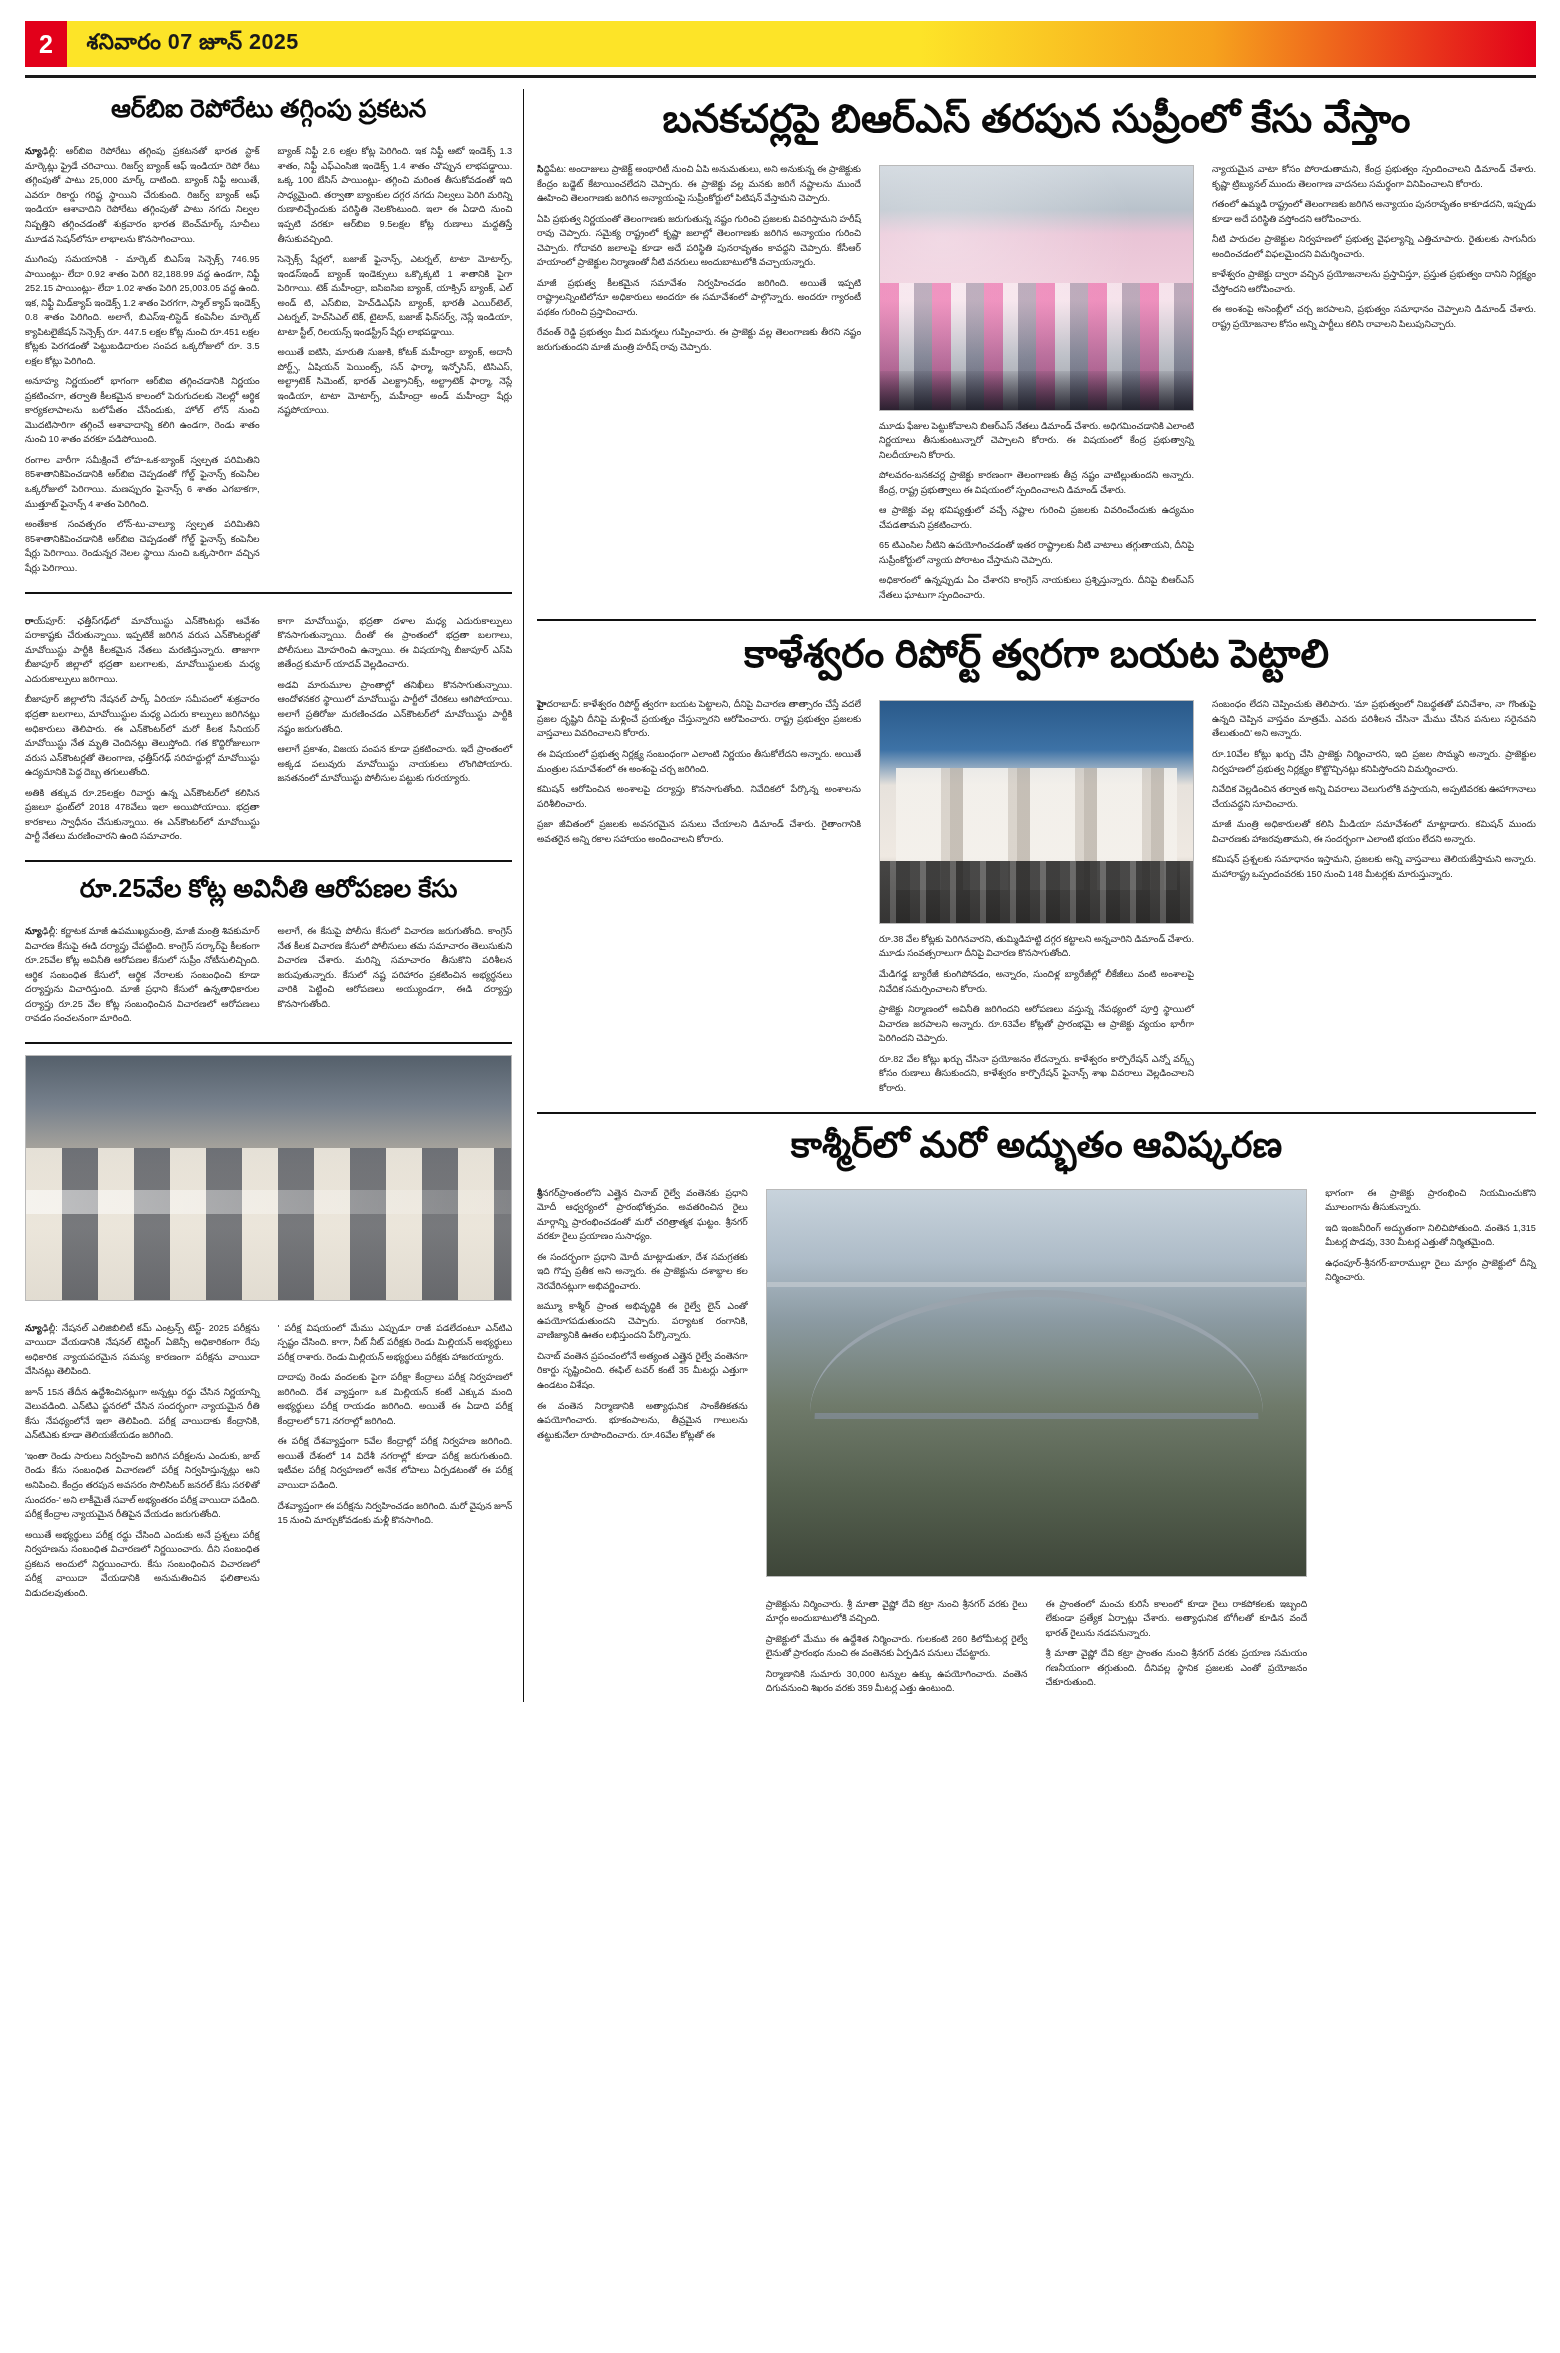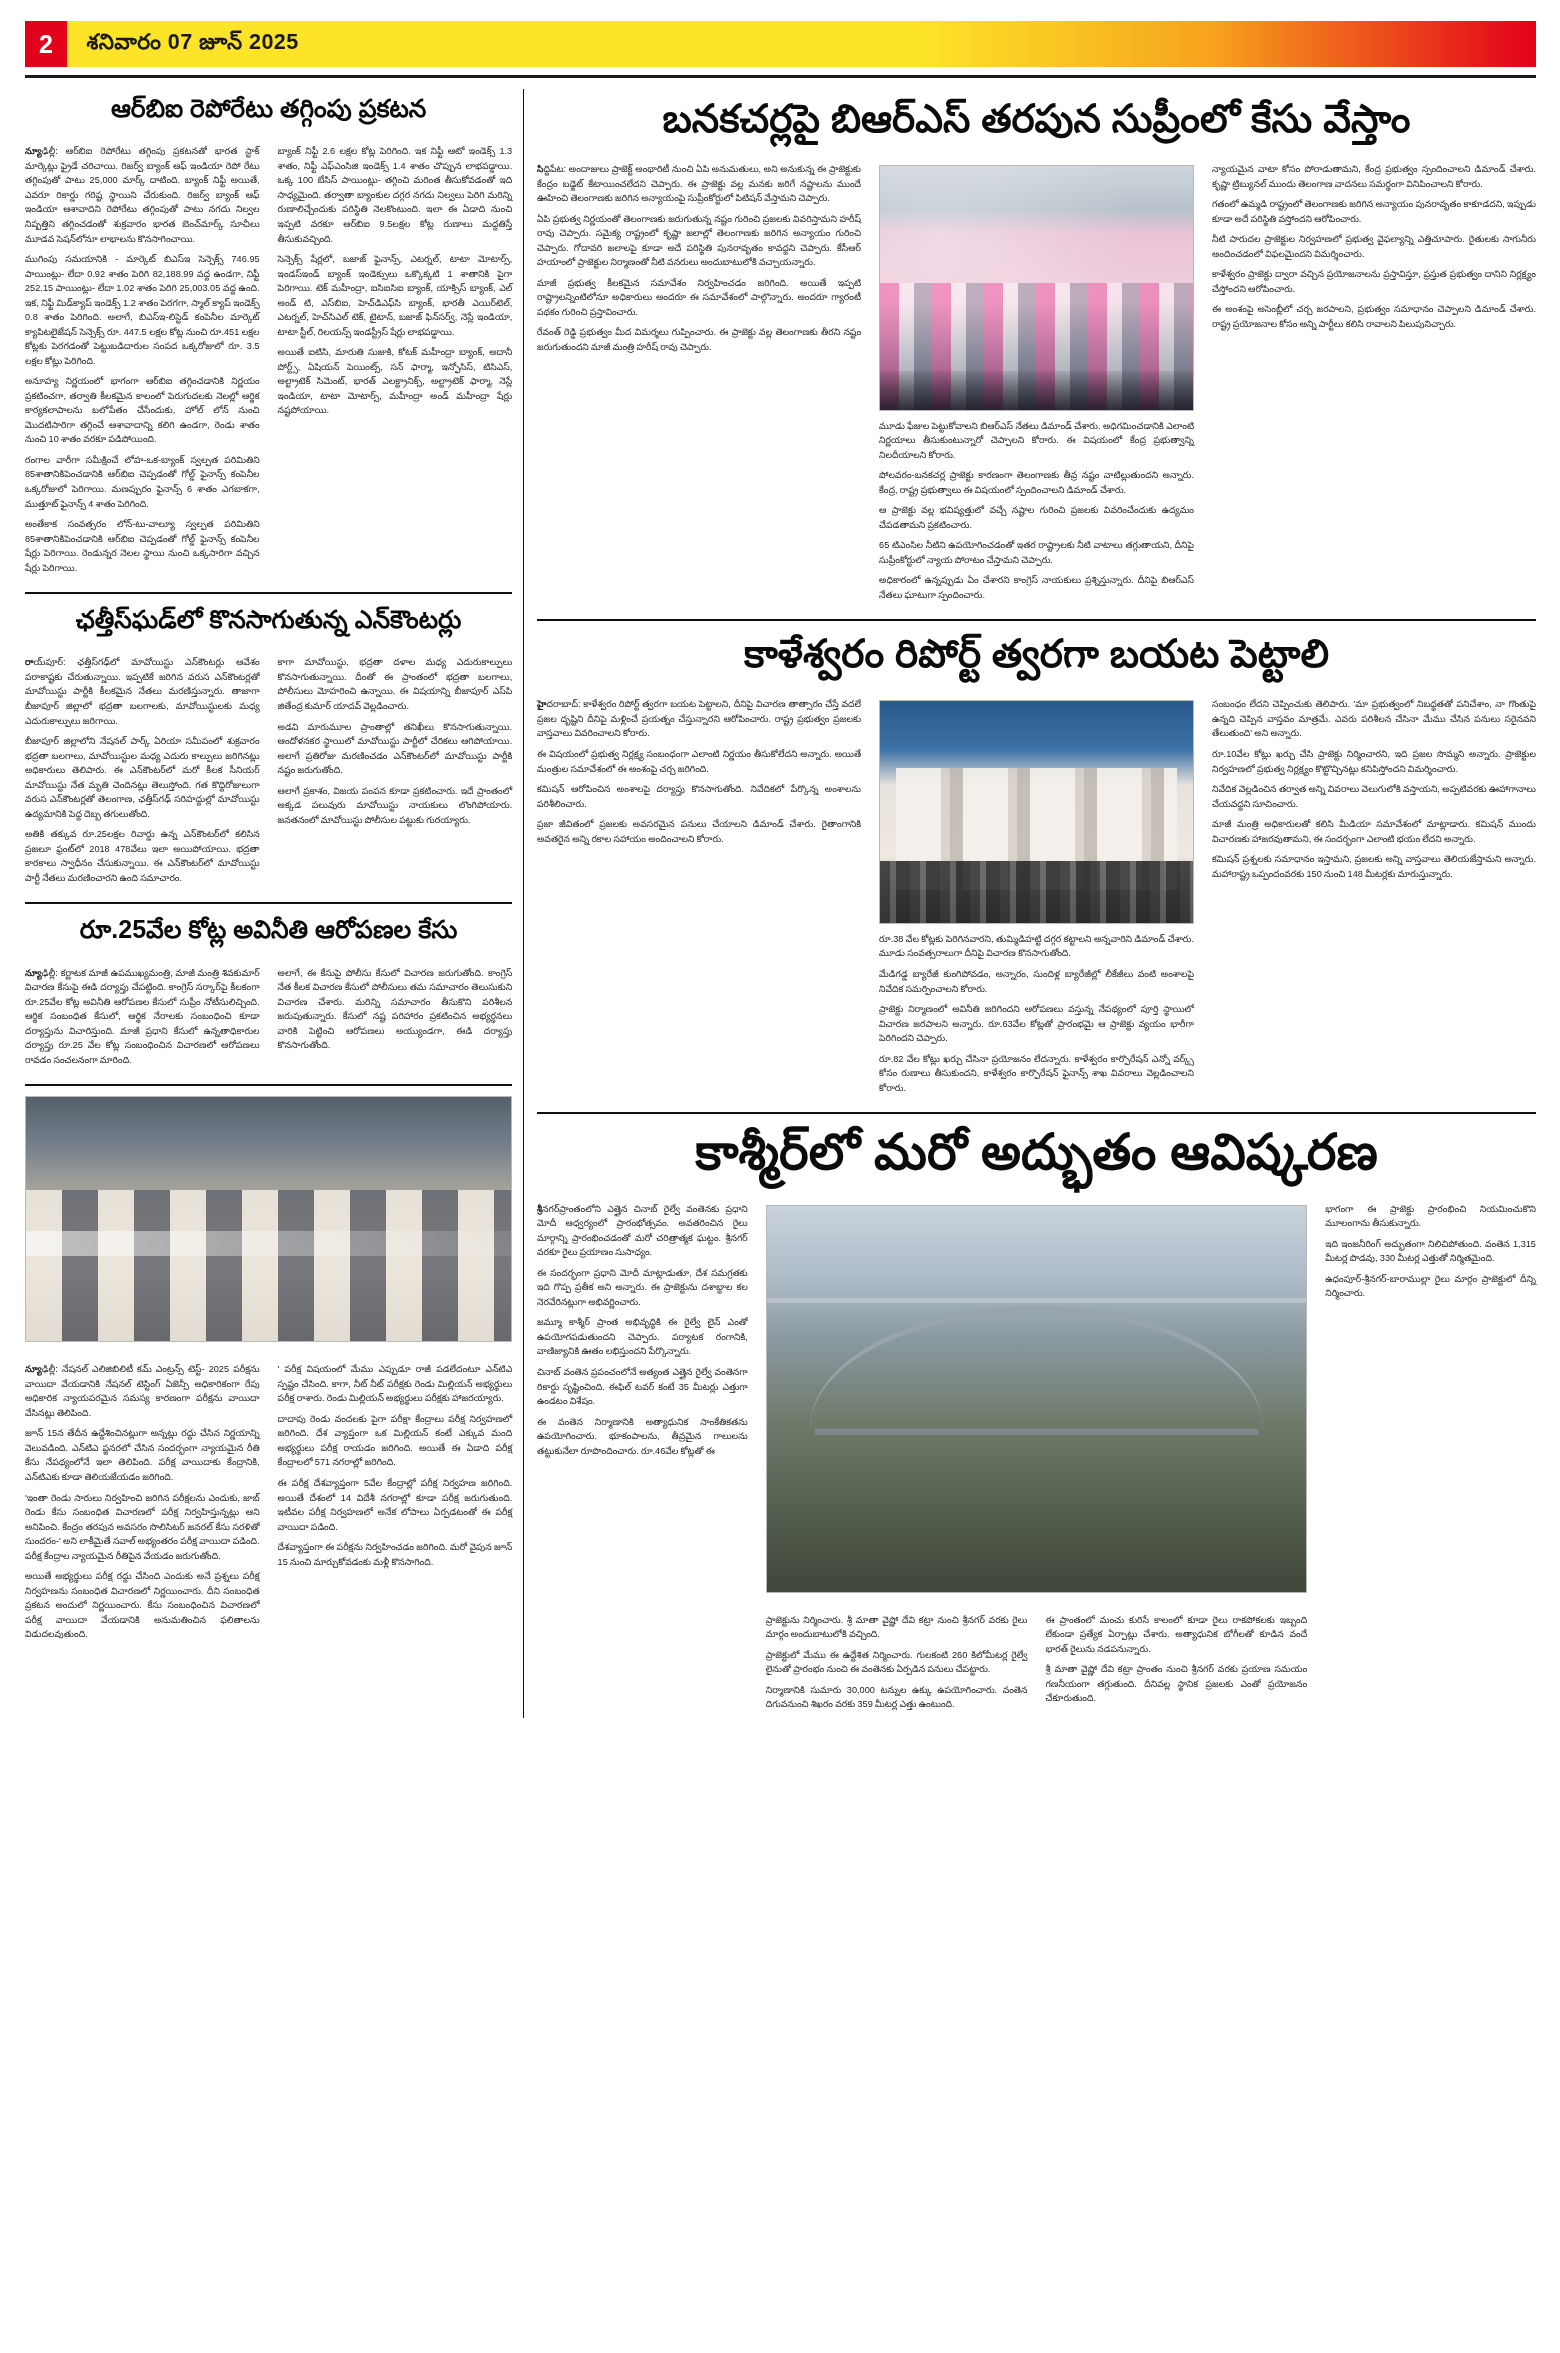--- a/index.html
+++ b/index.html
@@ -80,21 +80,21 @@
     color: #0b0b0b;
     text-align: center;
     margin: 4.5px 0 9px 0;
   }
   h1.headline.big {
     font-size: 39px;
     line-height: 1.18;
     margin: 7.5px 0 12px 0;
   }
   h1.headline.huge {
-    font-size: 50px;
+    font-size: 36px;
     line-height: 1.15;
     margin: 10.4px 0 13.4px 0;
   }
   .hr-dark { height: 2.2px; background: #111; margin: 10.4px 0 10.4px 0; }
 
   p.body {
     font-size: 9.2px;
     line-height: 1.58;
     text-align: justify;
     margin: 0 0 6px 0;
@@ -218,21 +218,20 @@
             <p class="body">బ్యాంక్ నిఫ్టీ 2.6 లక్షల కోట్ల పెరిగింది. ఇక నిఫ్టీ ఆటో ఇండెక్స్ 1.3 శాతం, నిఫ్టీ ఎఫ్‌ఎంసిజి ఇండెక్స్ 1.4 శాతం చొప్పున లాభపడ్డాయి. ఒక్క 100 బేసిస్ పాయింట్లు- తగ్గించి మరింత తీసుకోవడంతో ఇది సాధ్యమైంది. తర్వాతా బ్యాంకుల దగ్గర నగదు నిల్వలు పెరిగి మరిన్ని రుణాలిచ్చేందుకు పరిస్థితి నెలకొంటుంది. ఇలా ఈ ఏడాది నుంచి ఇప్పటి వరకూ ఆర్‌బిఐ 9.5లక్షల కోట్ల రుణాలు మద్దతిస్తే తీసుకువచ్చింది.</p>
             <p class="body">సెన్సెక్స్ షేర్లలో, బజాజ్ ఫైనాన్స్, ఎటర్నల్, టాటా మోటార్స్, ఇండస్‌ఇండ్ బ్యాంక్ ఇండెక్సులు ఒక్కొక్కటి 1 శాతానికి పైగా పెరిగాయి. టెక్ మహీంద్రా, ఐసిఐసిఐ బ్యాంక్, యాక్సిస్ బ్యాంక్, ఎల్ అండ్ టి, ఎస్‌బిఐ, హెచ్‌డిఎఫ్‌సి బ్యాంక్, భారతీ ఎయిర్‌టెల్, ఎటర్నల్, హెచ్‌సిఎల్ టెక్, టైటాన్, బజాజ్ ఫిన్‌సర్వ్, నెస్లే ఇండియా, టాటా స్టీల్, రిలయన్స్ ఇండస్ట్రీస్ షేర్లు లాభపడ్డాయి.</p>
             <p class="body">అయితే ఐటిసి, మారుతి సుజుకి, కోటక్ మహీంద్రా బ్యాంక్, అదానీ పోర్ట్స్, ఏషియన్ పెయింట్స్, సన్ ఫార్మా, ఇన్ఫోసిస్, టిసిఎస్, అల్ట్రాటెక్ సిమెంట్, భారత్ ఎలక్ట్రానిక్స్, అల్ట్రాటెక్ ఫార్మా, నెస్లే ఇండియా, టాటా మోటార్స్, మహీంద్రా అండ్ మహీంద్రా షేర్లు నష్టపోయాయి.</p>
           </div>
         </div>
       </div>
 
       <div class="hr-dark"></div>
 
       <div>
-        <h1 class="headline">ఛత్తీస్‌ఘడ్‌లో కొనసాగుతున్న ఎన్‌కౌంటర్లు</h1>
         <div class="subcols">
           <div class="subcol" style="width:50%;padding-left:0;">
             <p class="body lead">రాయ్‌పూర్: ఛత్తీస్‌గఢ్‌లో మావోయిస్టు ఎన్‌కౌంటర్లు ఆవేశం పరాకాష్టకు చేరుతున్నాయి. ఇప్పటికే జరిగిన వరుస ఎన్‌కౌంటర్లతో మావోయిస్టు పార్టీకి కీలకమైన నేతలు మరణిస్తున్నారు. తాజాగా బీజాపూర్ జిల్లాలో భద్రతా బలగాలకు, మావోయిస్టులకు మధ్య ఎదురుకాల్పులు జరిగాయి.</p>
             <p class="body">బీజాపూర్ జిల్లాలోని నేషనల్ పార్క్ ఏరియా సమీపంలో శుక్రవారం భద్రతా బలగాలు, మావోయిస్టుల మధ్య ఎదురు కాల్పులు జరిగినట్లు అధికారులు తెలిపారు. ఈ ఎన్‌కౌంటర్‌లో మరో కీలక సీనియర్ మావోయిస్టు నేత మృతి చెందినట్లు తెలుస్తోంది. గత కొద్దిరోజులుగా వరుస ఎన్‌కౌంటర్లతో తెలంగాణ, ఛత్తీస్‌గఢ్ సరిహద్దుల్లో మావోయిస్టు ఉద్యమానికి పెద్ద దెబ్బ తగులుతోంది.</p>
             <p class="body">అతికి తక్కువ రూ.25లక్షల రివార్డు ఉన్న ఎన్‌కౌంటర్‌లో కలిసిన ప్రజలూ ఫ్రంట్‌లో 2018 478వేలు ఇలా అయిపోయాయి. భద్రతా కారకాలు స్వాధీనం చేసుకున్నాయి. ఈ ఎన్‌కౌంటర్‌లో మావోయిస్టు పార్టీ నేతలు మరణించారని ఉంది సమాచారం.</p>
           </div>
           <div class="subcol" style="width:50%;padding-right:0;">
             <p class="body">కాగా మావోయిస్టు, భద్రతా దళాల మధ్య ఎదురుకాల్పులు కొనసాగుతున్నాయి. దీంతో ఈ ప్రాంతంలో భద్రతా బలగాలు, పోలీసులు మోహరించి ఉన్నాయి. ఈ విషయాన్ని బీజాపూర్ ఎస్‌పి జితేంద్ర కుమార్ యాదవ్ వెల్లడించారు.</p>
             <p class="body">అడవి మారుమూల ప్రాంతాల్లో తనిఖీలు కొనసాగుతున్నాయి. ఆందోళనకర స్థాయిలో మావోయిస్టు పార్టీలో చేరికలు ఆగిపోయాయి. అలాగే ప్రతిరోజు మరణించడం ఎన్‌కౌంటర్‌లో మావోయిస్టు పార్టీకి నష్టం జరుగుతోంది.</p>
             <p class="body">ఆలాగే ప్రకాశం, విజయ పంపన కూడా ప్రకటించారు. ఇదే ప్రాంతంలో అక్కడ పలువురు మావోయిస్టు నాయకులు లొంగిపోయారు. జనతనంలో మావోయిస్టు పోలీసుల పట్టుకు గురయ్యారు.</p>

